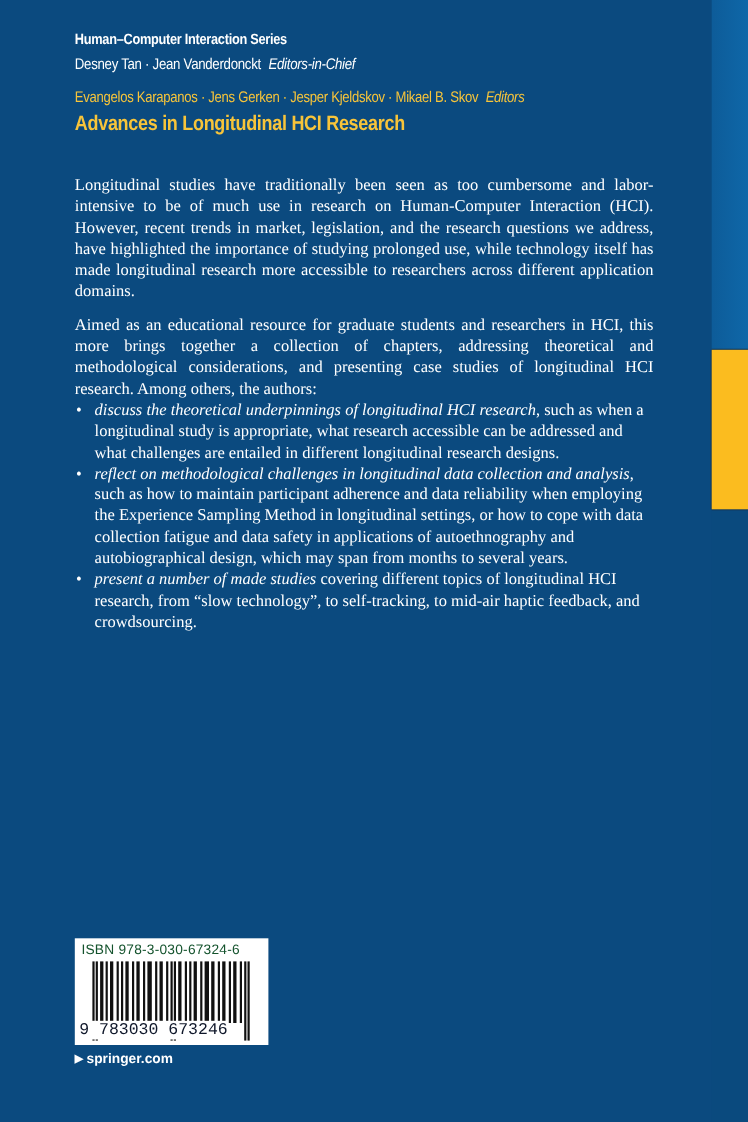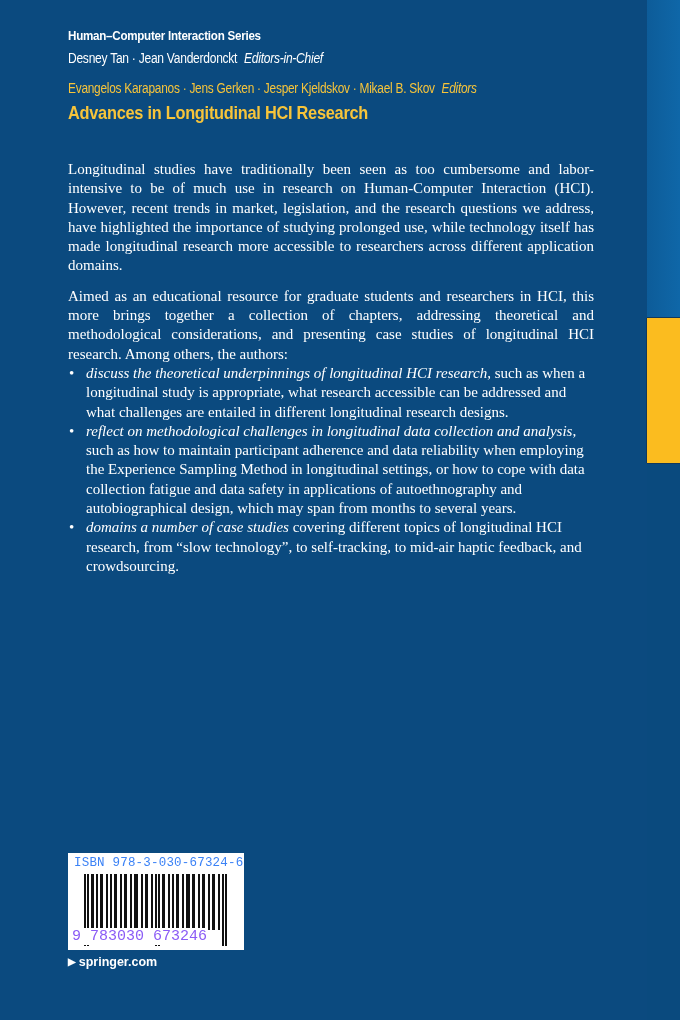--- a/index.html
+++ b/index.html
@@ -14,24 +14,24 @@
   .eic .role, .eds .role { font-style:italic; margin-left:8px; }
   .eds { position:absolute; left:68px; top:80px; font-size:14px; color:#f7c43a; letter-spacing:-0.3px; transform:scaleX(0.85); transform-origin:left; white-space:nowrap; }
   .title { position:absolute; left:68px; top:102px; font-size:19px; font-weight:bold; color:#f7c43a; letter-spacing:-0.3px; transform:scaleX(0.86); transform-origin:left; white-space:nowrap; }
   .body { position:absolute; left:68px; top:160px; width:526px; color:#fff; font-size:15px; line-height:19.3px; }
   .body p { margin:0 0 11px 0; text-align:justify; }
   .body ul { margin:0; padding:0; list-style:none; }
   .body li { position:relative; padding-left:18px; margin:0; }
   .body li::before { content:"•"; position:absolute; left:1px; top:0; }
   .body em { font-style:italic; }
   .isbn-box { position:absolute; left:68px; top:853px; width:176px; height:97px; background:#fff; }
-  .isbn-text { position:absolute; left:6px; top:3px; font-family:Liberation Mono, monospace; font-size:12.5px; color:#3b82f6; white-space:nowrap; letter-spacing:0.2px; }
+  .isbn-text { position:absolute; left:6px; top:3px; font-family:Liberation Sans, sans-serif; font-size:12.5px; color:#14532d; white-space:nowrap; letter-spacing:0.2px; }
   .bars { position:absolute; left:16px; top:21px; height:70px; width:150px; }
   .bars span { position:absolute; top:0; background:#111; }
-  .digits { position:absolute; left:4px; top:75px; font-family:"Liberation Mono", monospace; font-size:15px; color:#8b5cf6; white-space:nowrap; }
+  .digits { position:absolute; left:4px; top:75px; font-family:"Liberation Mono", monospace; font-size:15px; color:#0f172a; white-space:nowrap; }
   .digit-bg { background:#fff; }
   .springer { position:absolute; left:68px; top:955px; font-size:12.5px; font-weight:bold; color:#fff; white-space:nowrap; }
   .springer .arrow { font-size:10px; margin-right:3px; position:relative; top:-1px; }
 </style>
 </head>
 <body>
 
 <div class="cover"></div>
 <div class="spine-strip"></div>
 <div class="spine-light"></div>
@@ -45,21 +45,21 @@
   <span>Evangelos Karapanos · Jens Gerken · Jesper Kjeldskov · Mikael B. Skov</span><span class="role">Editors</span>
 </div>
 <div class="title sans">Advances in Longitudinal HCI Research</div>
 
 <div class="body">
   <p>Longitudinal studies have traditionally been seen as too cumbersome and labor-intensive to be of much use in research on Human-Computer Interaction (HCI). However, recent trends in market, legislation, and the research questions we address, have highlighted the importance of studying prolonged use, while technology itself has made longitudinal research more accessible to researchers across different application domains.</p>
   <p style="margin-bottom:0">Aimed as an educational resource for graduate students and researchers in HCI, this more brings together a collection of chapters, addressing theoretical and methodological considerations, and presenting case studies of longitudinal HCI research. Among others, the authors:</p>
   <ul>
     <li><em>discuss the theoretical underpinnings of longitudinal HCI research</em><span>, such as when a longitudinal study is appropriate, what research accessible can be addressed and what challenges are entailed in different longitudinal research designs.</span></li>
     <li><em>reflect on methodological challenges in longitudinal data collection and analysis</em><span>, such as how to  maintain participant adherence and data reliability when employing the Experience Sampling Method in longitudinal settings, or how to cope with data collection fatigue and data safety in applications of autoethnography and autobiographical design, which may span from months to several years.</span></li>
-    <li><em>domains a number of case studies</em><span> covering different topics of longitudinal HCI research, from “slow technology”, to self-tracking, to mid-air haptic feedback, and crowdsourcing.</span></li>
+    <li><em>present a number of made studies</em><span> covering different topics of longitudinal HCI research, from “slow technology”, to self-tracking, to mid-air haptic feedback, and crowdsourcing.</span></li>
   </ul>
 </div>
 
 <div class="isbn-box">
   <div class="isbn-text">ISBN 978-3-030-67324-6</div>
   <div class="bars">
     <span style="left:0;width:1.5px;height:72px"></span>
     <span style="left:3px;width:1.5px;height:72px"></span>
     <span style="left:7px;width:3px;height:56px"></span>
     <span style="left:12px;width:1.5px;height:56px"></span>

